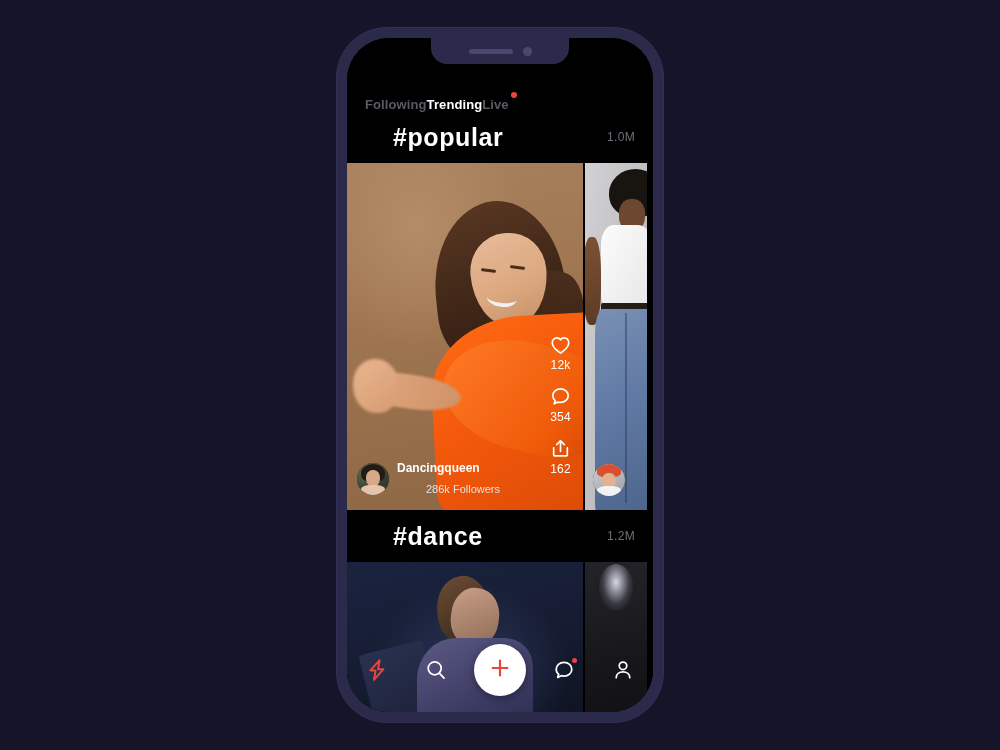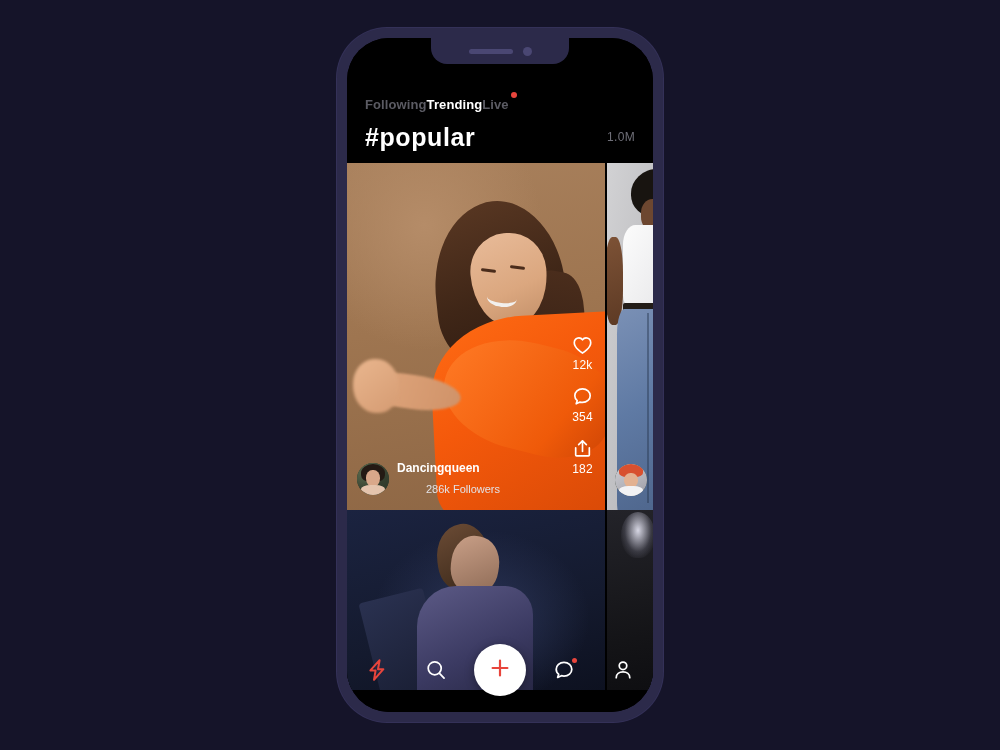--- a/index.html
+++ b/index.html
@@ -111,20 +111,21 @@
     align-items: center;
     justify-content: space-between;
     padding: 0 18px;
     height: 52px;
   }
   .hash-title {
     font-size: 25px;
     font-weight: bold;
     color: #ffffff;
     letter-spacing: .6px;
+    margin-left: 28px;
   }
   .hash-count {
     font-size: 12px;
     color: #6f6f78;
     font-weight: normal;
     letter-spacing: .3px;
   }
 
   
   .video-row {
@@ -134,21 +135,21 @@
     background: #000;
   }
   .video-row.primary { height: 347px; }
   .video-row.secondary { height: 180px; }
 
   .video-card {
     position: relative;
     flex: 0 0 auto;
     overflow: hidden;
   }
-  .video-card.main { width: 258px; }
+  .video-card.main { width: 236px; }
   .video-card.peek { width: 62px; border-left: 2px solid #000; }
 
   
   .art-dancer { position: absolute; inset: 0; background: #a0764f; overflow: hidden; }
   .art-dancer .bg-grad {
     position: absolute; inset: 0;
     background:
       radial-gradient(ellipse 70% 55% at 30% 18%, #b58c68 0%, rgba(181,140,104,0) 65%),
       linear-gradient(170deg, #a8805c 0%, #9e7550 45%, #8d6644 100%);
   }
@@ -553,21 +554,21 @@
             </div>
 
             <div class="action-item">
               <span>
                 <svg width="21" height="21" viewBox="0 0 24 24" fill="none">
                   <path d="M4.2 11.2v8.2c0 .6.5 1.1 1.1 1.1h13.4c.6 0 1.1-.5 1.1-1.1v-8.2" stroke="#ffffff" stroke-width="1.9" stroke-linecap="round" stroke-linejoin="round"></path>
                   <path d="M12 15.4V3.4" stroke="#ffffff" stroke-width="1.9" stroke-linecap="round"></path>
                   <path d="M7.6 7.6L12 3.2l4.4 4.4" stroke="#ffffff" stroke-width="1.9" stroke-linecap="round" stroke-linejoin="round"></path>
                 </svg>
               </span>
-              <span class="action-count">182</span>
+              <span class="action-count">162</span>
             </div>
           </div>
 
           <div class="user-info">
             <div class="avatar">
               <div class="av-bg"></div>
               <div class="av-hair"></div>
               <div class="av-face"></div>
               <div class="av-body"></div>
             </div>
@@ -594,20 +595,24 @@
               <div class="av-bg"></div>
               <div class="av-hair"></div>
               <div class="av-face"></div>
               <div class="av-body"></div>
             </div>
 
           </div>
         </div>
       </div>
 
+      <div class="hash-row">
+        <div class="hash-title">#dance</div>
+        <div class="hash-count">1.2M</div>
+      </div>
 
       <div class="video-row secondary">
         <div class="video-card main">
           <div class="art-dark">
             <div class="bg"></div>
             <div class="shard"></div>
             <div class="figure-hair"></div>
             <div class="figure-head"></div>
             <div class="figure-body"></div>
           </div>

